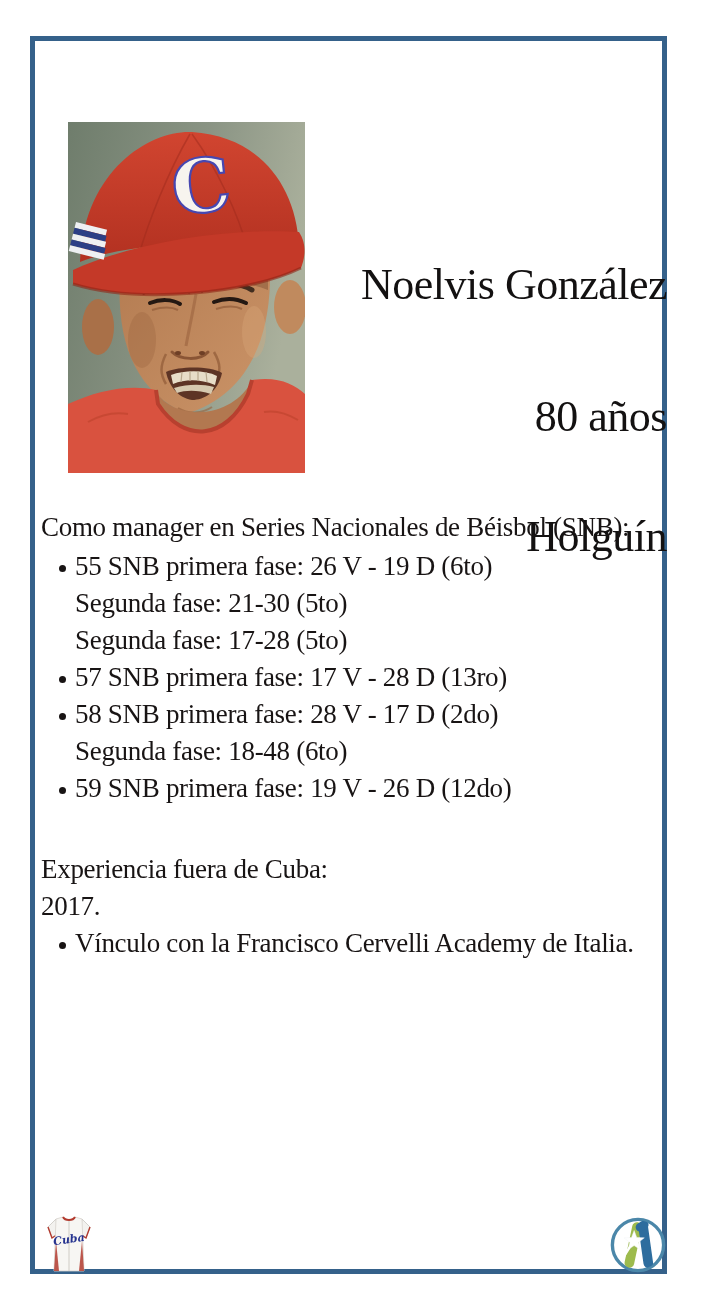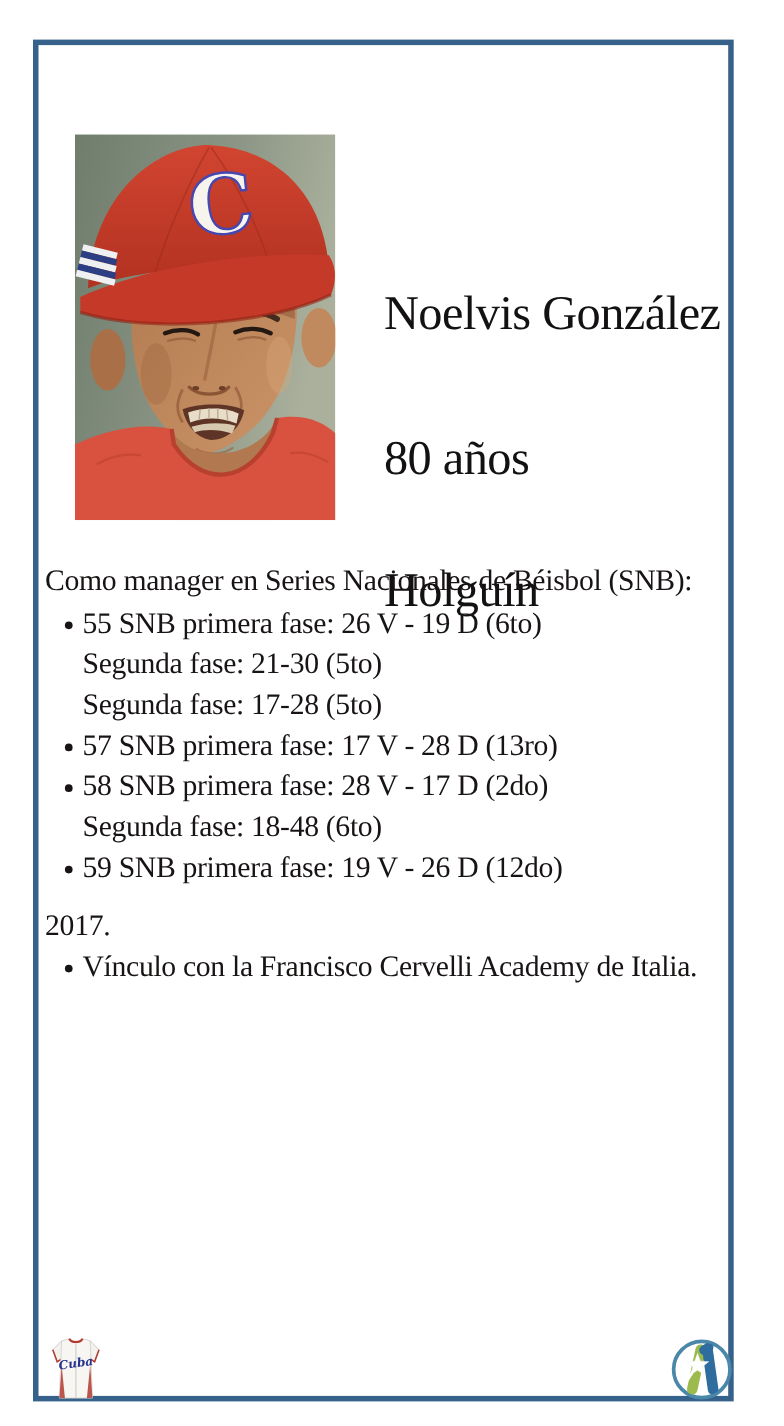--- a/index.html
+++ b/index.html
@@ -17,22 +17,22 @@
     border:5px solid #35618a;
     box-sizing:border-box;
   }
   .photo{
     position:absolute;left:68px;top:122px;width:237px;height:351px;
     overflow:hidden;
   }
   .title-col{position:absolute;left:305px;top:122px;width:362px;height:351px;}
   .title-line{
     position:absolute;left:0;width:100%;height:54px;
-    text-align:left;font-size:44px;letter-spacing:-0.5px;color:#131111;
-    line-height:54px;white-space:nowrap;padding-left:44px;
+    text-align:right;font-size:44px;letter-spacing:-0.5px;color:#131111;
+    line-height:54px;white-space:nowrap;
   }
   .t-name{top:136px;}
   .t-age{top:268px;}
   .t-city{top:388px;}
   .body-text{
     position:absolute;left:41px;top:509px;width:628px;
     font-size:27px;letter-spacing:-0.3px;line-height:37px;color:#181414;
   }
   .sec-heading{height:37px;white-space:nowrap;}
   .row{position:relative;height:37px;white-space:nowrap;}
@@ -150,20 +150,21 @@
     <div class="sec1">
       <div class="row bullet indent"><span>55 SNB primera fase: 26 V - 19 D (6to)</span></div>
       <div class="row indent"><span>Segunda fase: 21-30 (5to)</span></div>
       <div class="row indent"><span>Segunda fase: 17-28 (5to)</span></div>
       <div class="row bullet indent"><span>57 SNB primera fase: 17 V - 28 D (13ro)</span></div>
       <div class="row bullet indent"><span>58 SNB primera fase: 28 V - 17 D (2do)</span></div>
       <div class="row indent"><span>Segunda fase: 18-48 (6to)</span></div>
       <div class="row bullet indent"><span>59 SNB primera fase: 19 V - 26 D (12do)</span></div>
     </div>
 
+    <div class="sec-heading sec2-heading">Experiencia fuera de Cuba:</div>
 
     <div class="sec2">
       <div class="row"><span>2017.</span></div>
       <div class="row bullet indent"><span>Vínculo con la Francisco Cervelli Academy de Italia.</span></div>
     </div>
 
   </div>
 
   <div class="jersey-icon">
     <svg width="46" height="62" viewBox="0 0 46 62" xmlns="http://www.w3.org/2000/svg">

